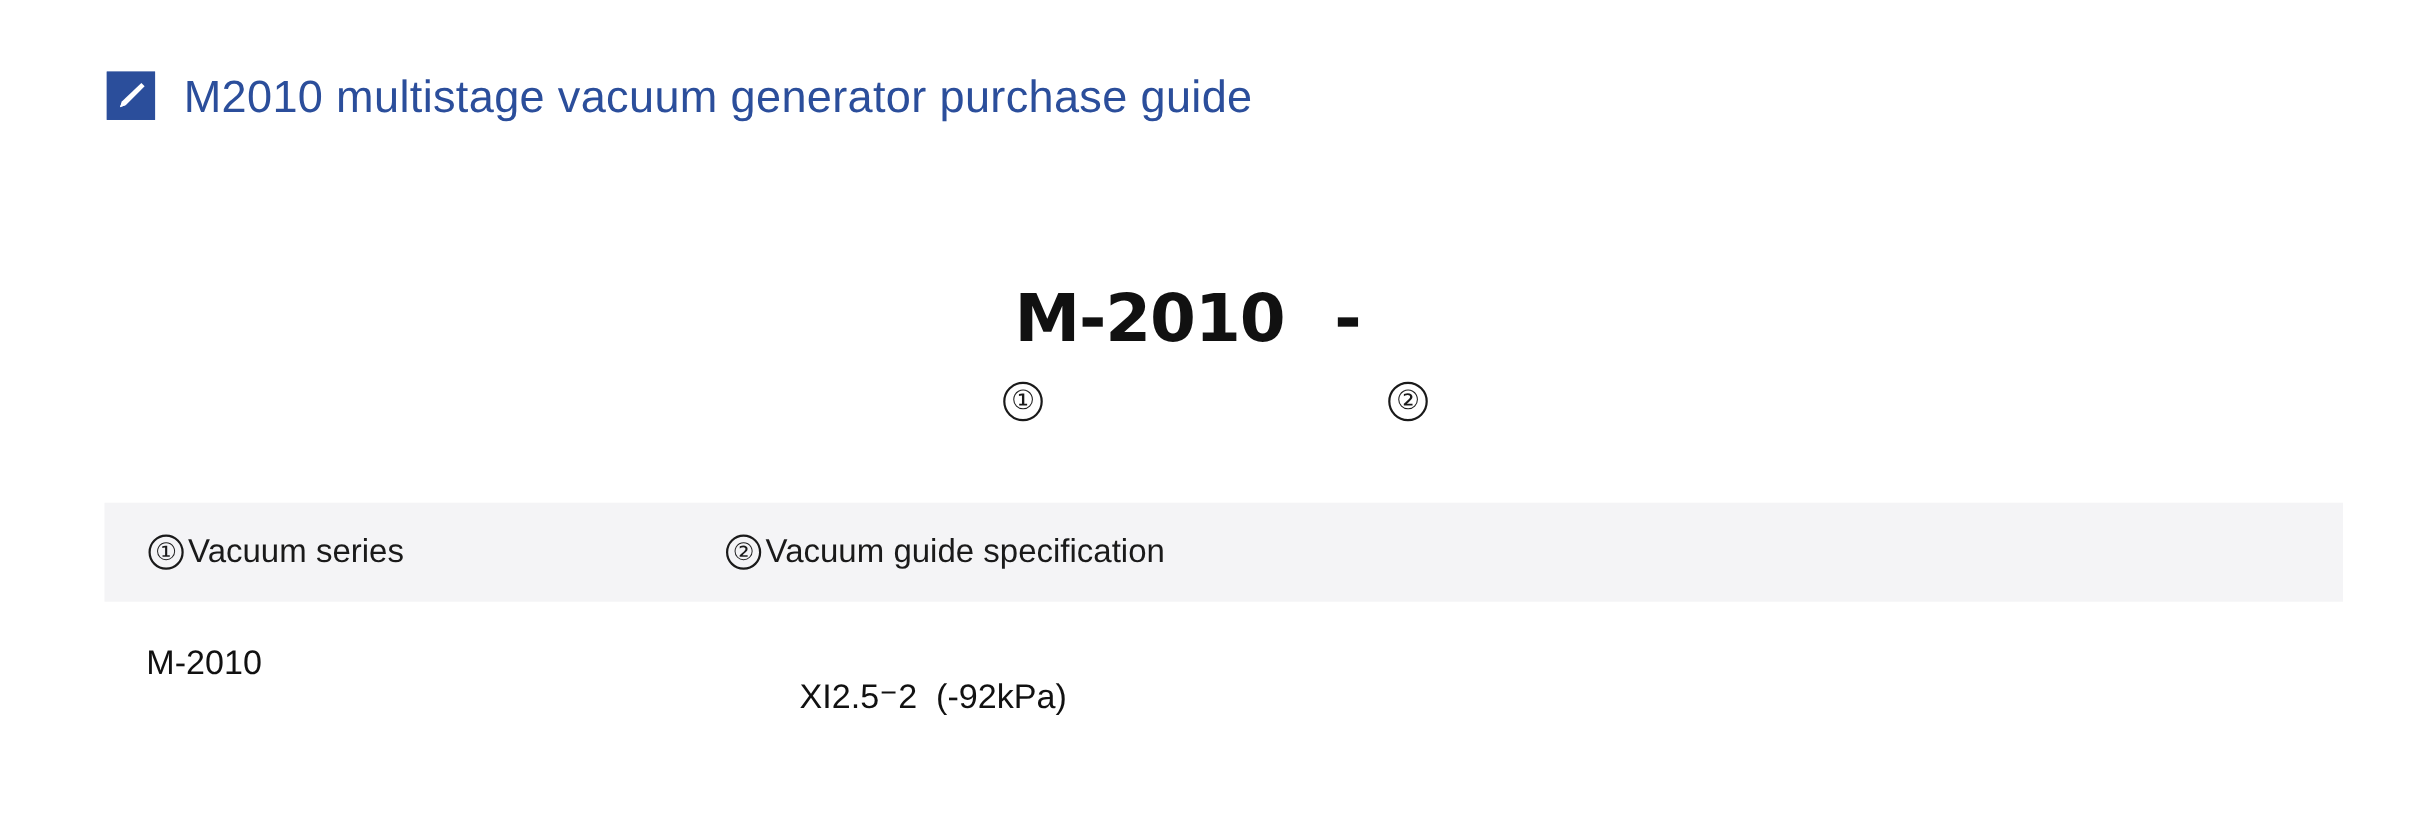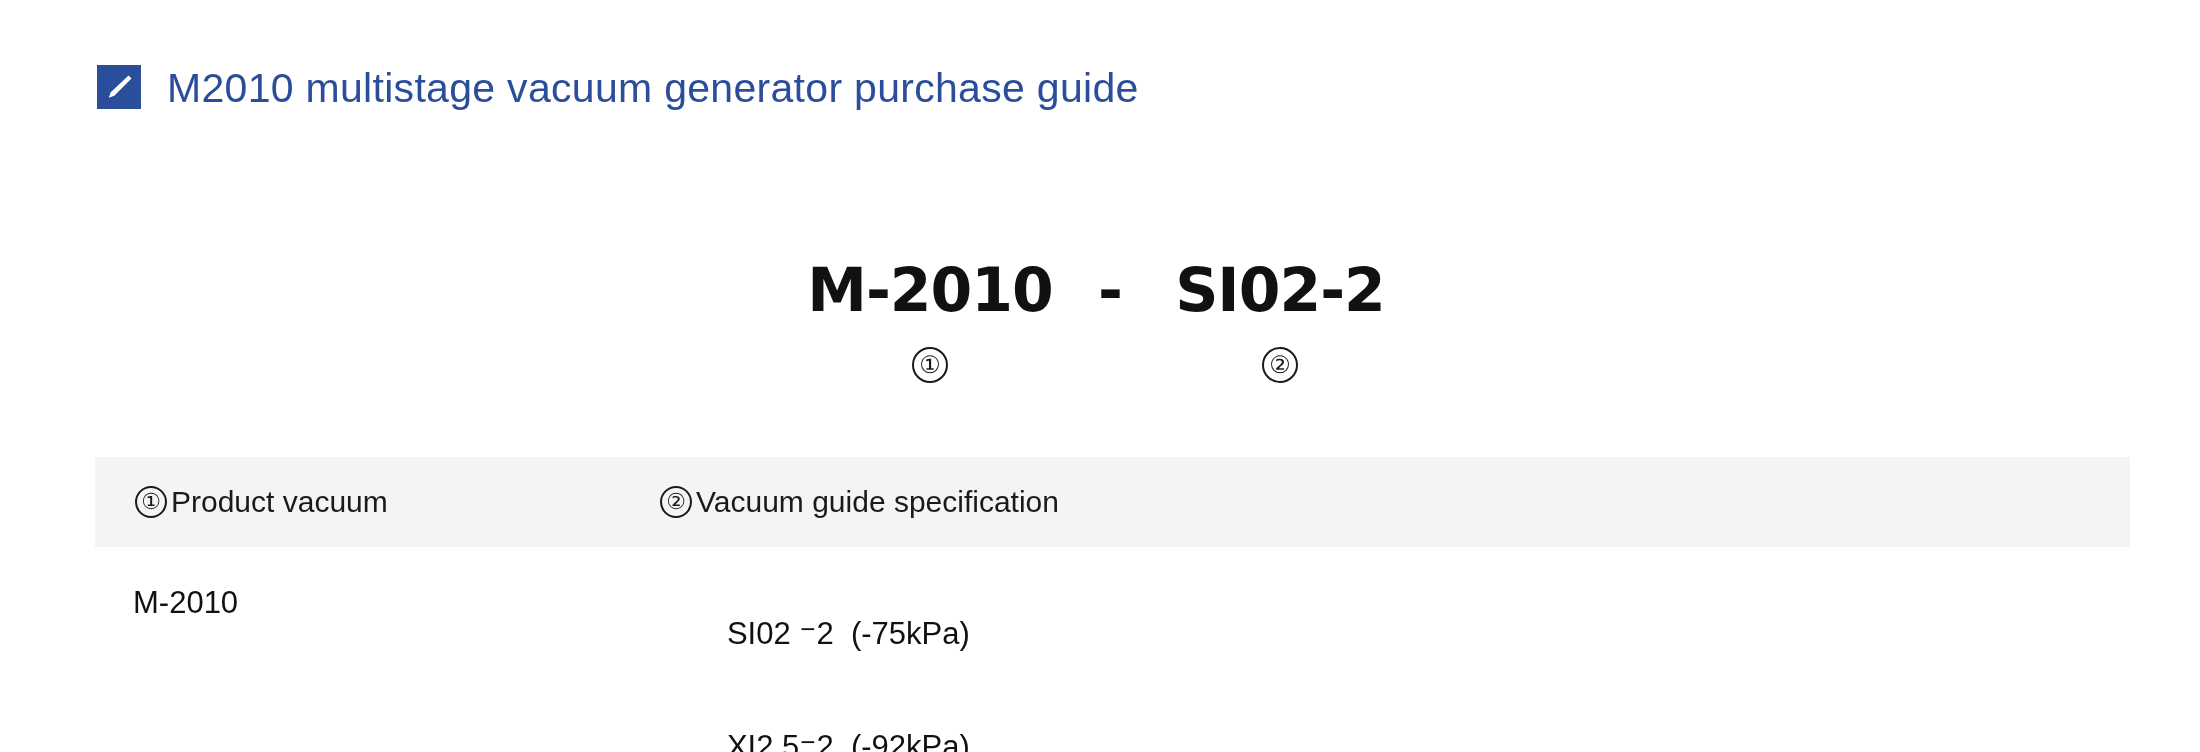--- a/index.html
+++ b/index.html
@@ -166,54 +166,50 @@
       <path d="M12 32.5 L14 27 L17.5 30.5 Z" fill="#ffffff"></path>
     </svg>
   </span>
   <span class="title-text">M2010 multistage  vacuum  generator  purchase  guide</span>
 </div>
 
 <div class="partnumber-block">
   <div class="partnumber-row">
     <span class="pn-seg pn-seg-1">M-2010</span>
     <span class="pn-seg pn-dash">-</span>
-    <span class="pn-seg pn-seg-2">SI02-2</span>
   </div>
   <div class="marker-row">
     <span class="mk-slot mk-slot-1">
       <span class="circ-num">①</span>
     </span>
     <span class="mk-slot mk-gap"></span>
     <span class="mk-slot mk-slot-2">
       <span class="circ-num">②</span>
     </span>
   </div>
 </div>
 
 <div class="spec-table">
 
   <div class="table-head">
     <div class="th th-1">
       <span class="circ-num">①</span>
-      <span>Product  vacuum</span>
+      <span>Vacuum  series</span>
     </div>
     <div class="th th-2">
       <span class="circ-num">②</span>
       <span>Vacuum  guide  specification</span>
     </div>
   </div>
 
   <div class="table-body">
     <div class="td td-1">
       <span>M-2010</span>
     </div>
     <div class="td td-2">
       <div class="spec-line">
-        <span>SI02 </span><span class="sep">−</span><span>2  (-75kPa)</span>
-      </div>
-      <div class="spec-line">
         <span>XI2.5</span><span class="sep">−</span><span>2  (-92kPa)</span>
       </div>
 
     </div>
   </div>
 
 </div>
 
 </body></html>

